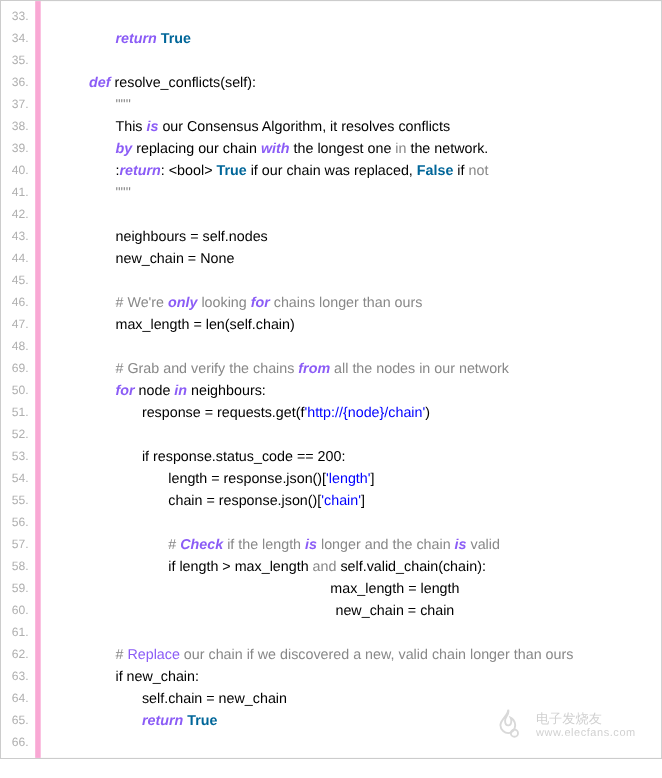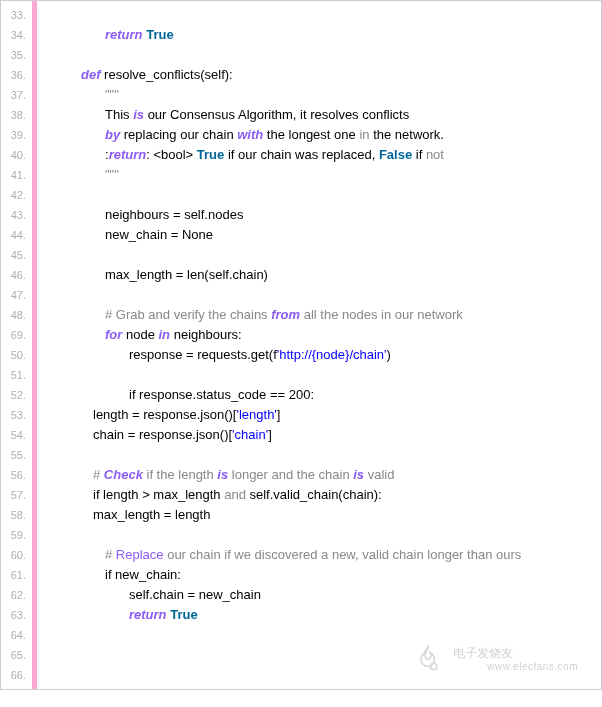--- a/index.html
+++ b/index.html
@@ -53,26 +53,26 @@
       bottom: 12px;
       opacity: 0.28;
       display: flex;
       align-items: center;
       gap: 8px;
       color: #555;
       pointer-events: none;
     }
     .watermark svg { opacity: 0.9; }
     .wm-text { font-size: 12px; line-height: 1.1; }
-    .wm-sub { font-size: 10px; letter-spacing: 0.5px; margin-left: 34px; }
+    .wm-sub { font-size: 10px; letter-spacing: 0.5px; }
     .ind1 { padding-left: 44px; }
     .ind2 { padding-left: 68px; }
     .ind3 { padding-left: 92px; }
-    .ind4 { padding-left: 56px; }
-    .ind5 { padding-left: 56px; }
+    .ind4 { padding-left: 116px; }
+    .ind5 { padding-left: 80px; text-align: center; }
   </style>
 </head>
 <body>
 
 <div class="code-container">
   <div class="gutter">
     <div class="ln">33.</div>
     <div class="ln">34.</div>
     <div class="ln">35.</div>
     <div class="ln">36.</div>
@@ -115,33 +115,35 @@
     <div class="line ind1"><span class="kw">def</span><span class="plain"> resolve_conflicts(self):</span></div>
     <div class="line ind2"><span class="gray">"""</span></div>
     <div class="line ind2"><span class="plain">This </span><span class="kw">is</span><span class="plain"> our Consensus Algorithm, it resolves conflicts</span></div>
     <div class="line ind2"><span class="kw">by</span><span class="plain"> replacing our chain </span><span class="kw">with</span><span class="plain"> the longest one </span><span class="gray">in</span><span class="plain"> the network.</span></div>
     <div class="line ind2"><span class="plain">:</span><span class="kw">return</span><span class="plain">: &lt;bool&gt; </span><span class="kw2">True</span><span class="plain"> if our chain was replaced, </span><span class="kw2">False</span><span class="plain"> if </span><span class="gray">not</span></div>
     <div class="line ind2"><span class="gray">"""</span></div>
     <div class="line"> </div>
     <div class="line ind2"><span class="plain">neighbours = self.nodes</span></div>
     <div class="line ind2"><span class="plain">new_chain = None</span></div>
     <div class="line"> </div>
+    <div class="line ind2"><span class="gray"># We're </span><span class="kw">only</span><span class="gray"> looking </span><span class="kw">for</span><span class="gray"> chains longer than ours</span></div>
     <div class="line ind2"><span class="plain">max_length = len(self.chain)</span></div>
     <div class="line"> </div>
     <div class="line ind2"><span class="gray"># Grab </span><span class="gray">and</span><span class="gray"> verify the chains </span><span class="kw">from</span><span class="gray"> </span><span class="gray">all</span><span class="gray"> the nodes </span><span class="gray">in</span><span class="gray"> our network</span></div>
     <div class="line ind2"><span class="kw">for</span><span class="plain"> node </span><span class="kw">in</span><span class="plain"> neighbours:</span></div>
     <div class="line ind3"><span class="plain">response = requests.get(f</span><span class="str">'http://{node}/chain'</span><span class="plain">)</span></div>
     <div class="line"> </div>
     <div class="line ind3"><span class="plain">if response.status_code == 200:</span></div>
     <div class="line ind4"><span class="plain">length = response.json()[</span><span class="str">'length'</span><span class="plain">]</span></div>
     <div class="line ind4"><span class="plain">chain = response.json()[</span><span class="str">'chain'</span><span class="plain">]</span></div>
     <div class="line"> </div>
     <div class="line ind4"><span class="gray"># </span><span class="kw">Check</span><span class="gray"> if the length </span><span class="kw">is</span><span class="gray"> longer </span><span class="gray">and</span><span class="gray"> the chain </span><span class="kw">is</span><span class="gray"> valid</span></div>
     <div class="line ind4"><span class="plain">if length &gt; max_length </span><span class="gray">and</span><span class="plain"> self.valid_chain(chain):</span></div>
     <div class="line ind5"><span class="plain">max_length = length</span></div>
+    <div class="line ind5"><span class="plain">new_chain = chain</span></div>
     <div class="line"> </div>
     <div class="line ind2"><span class="gray"># </span><span class="pink">Replace</span><span class="gray"> our chain if we discovered a new, valid chain longer than ours</span></div>
     <div class="line ind2"><span class="plain">if new_chain:</span></div>
     <div class="line ind3"><span class="plain">self.chain = new_chain</span></div>
     <div class="line ind3"><span class="kw">return</span><span class="kw2"> True</span></div>
   </div>
 </div>
 
 <div class="watermark">
   <span>

